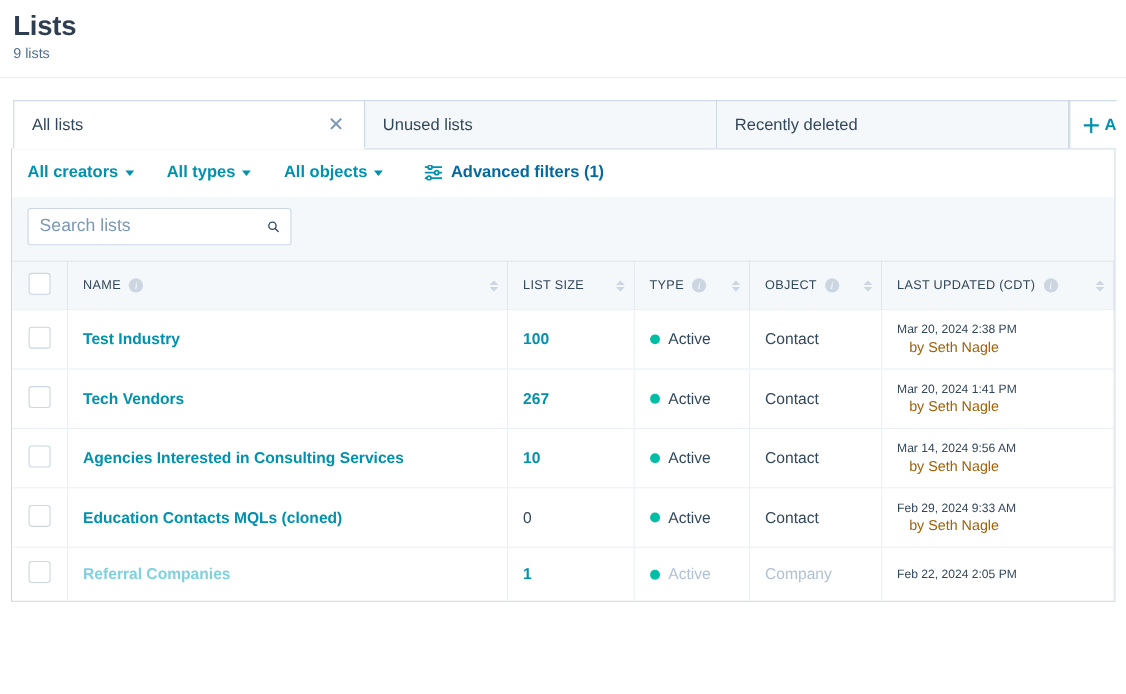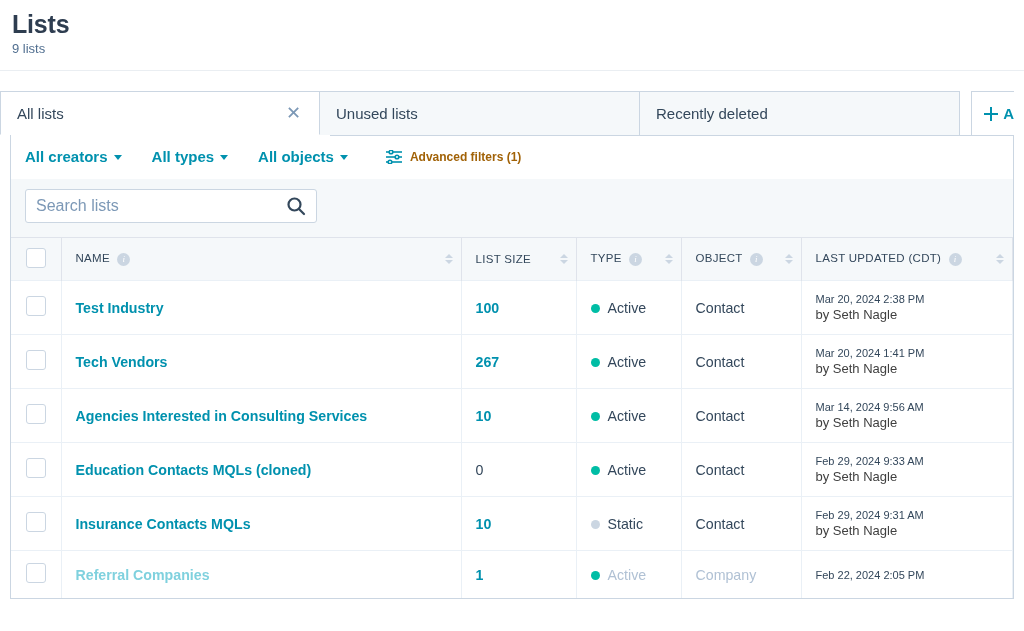--- a/index.html
+++ b/index.html
@@ -23,21 +23,21 @@
   }
   .page-subtitle {
     font-size: 13px;
     color: #516f90;
     margin-top: 2px;
   }
 
   .tabs-row {
     display: flex;
     align-items: stretch;
-    padding: 20px 10px 0 0;
+    padding: 20px 10px 0 12px;
   }
   .tab {
     flex: 0 0 320px;
     border: 1px solid #cbd6e2;
     border-bottom: none;
     padding: 12px 16px;
     display: flex;
     align-items: center;
     justify-content: space-between;
     font-size: 15px;
@@ -115,39 +115,39 @@
     width: 0; height: 0;
     border-left: 4px solid transparent;
     border-right: 4px solid transparent;
     border-top: 5px solid #0091ae;
     margin-top: 2px;
   }
   .adv-filters {
     display: inline-flex;
     align-items: center;
     gap: 8px;
-    color: #a16207;
+    color: #0369a1;
     font-weight: 600;
-    font-size: 12px;
+    font-size: 15px;
     cursor: pointer;
     margin-left: 8px;
   }
 
   .search-row {
     padding: 10px 14px 14px;
     background: #f5f8fa;
   }
   .search-box {
     display: inline-flex;
     align-items: center;
     border: 1px solid #cbd6e2;
     border-radius: 3px;
     background: #fff;
     padding: 6px 10px;
-    width: 292px;
+    width: 240px;
   }
   .search-box input {
     border: none;
     outline: none;
     font-size: 16px;
     color: #33475b;
     flex: 1;
     background: transparent;
   }
   .search-box input::placeholder { color: #7c98b6; }
@@ -245,21 +245,21 @@
   .status-dot {
     display: inline-block;
     width: 9px; height: 9px;
     border-radius: 50%;
     margin-right: 8px;
     vertical-align: middle;
   }
   .dot-active { background: #00bda5; }
   .dot-static { background: #cbd6e2; }
   .updated-line1 { font-size: 11px; color: #33475b; }
-  .updated-line2 { font-size: 13px; color: #404040; margin-top: 2px; }
+  .updated-line2 { font-size: 13px; color: #a16207; margin-top: 2px; margin-left: 11px; }
 </style>
 </head>
 <body>
 
 <div class="page-header">
   <div class="page-title">Lists</div>
   <div class="page-subtitle">9 lists</div>
 </div>
 
 <div class="tabs-row">
@@ -415,31 +415,20 @@
           <td><span>0</span></td>
           <td><span class="status-dot dot-active"></span><span>Active</span></td>
           <td><span>Contact</span></td>
           <td>
             <div class="updated-line1">Feb 29, 2024 9:33 AM</div>
             <div class="updated-line2">by Seth Nagle</div>
           </td>
         </tr>
         <tr>
           <td style="text-align: center;"><span class="chk"></span></td>
-          <td><a class="link-name">Insurance Contacts MQLs</a></td>
-          <td><span class="num-link">10</span></td>
-          <td><span class="status-dot dot-static"></span><span>Static</span></td>
-          <td><span>Contact</span></td>
-          <td>
-            <div class="updated-line1">Feb 29, 2024 9:31 AM</div>
-            <div class="updated-line2">by Seth Nagle</div>
-          </td>
-        </tr>
-        <tr>
-          <td style="text-align: center;"><span class="chk"></span></td>
           <td><a class="link-name">Referral Companies</a></td>
           <td><span class="num-link">1</span></td>
           <td><span class="status-dot dot-active"></span><span>Active</span></td>
           <td><span>Company</span></td>
           <td>
             <div class="updated-line1">Feb 22, 2024 2:05 PM</div>
           </td>
         </tr>
       </tbody>
   </table>

